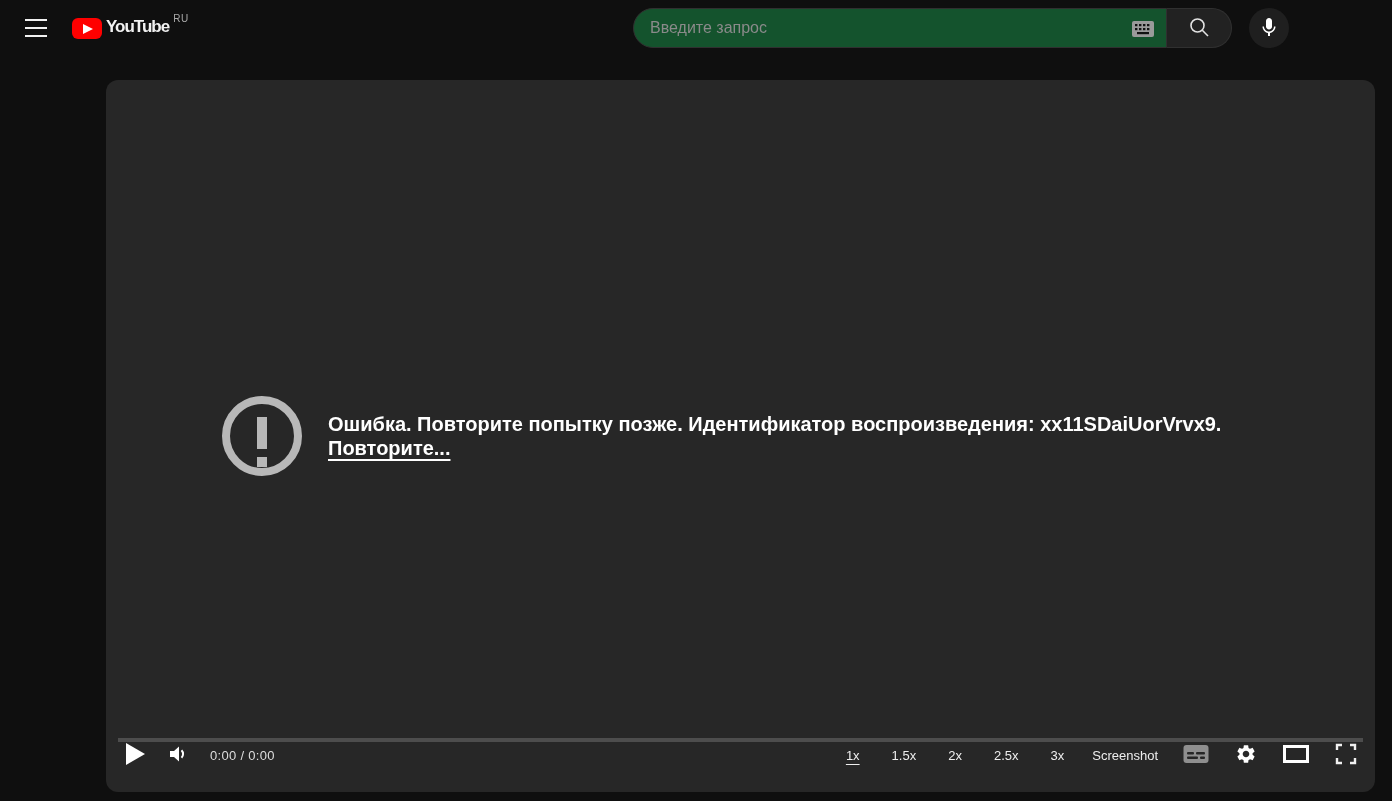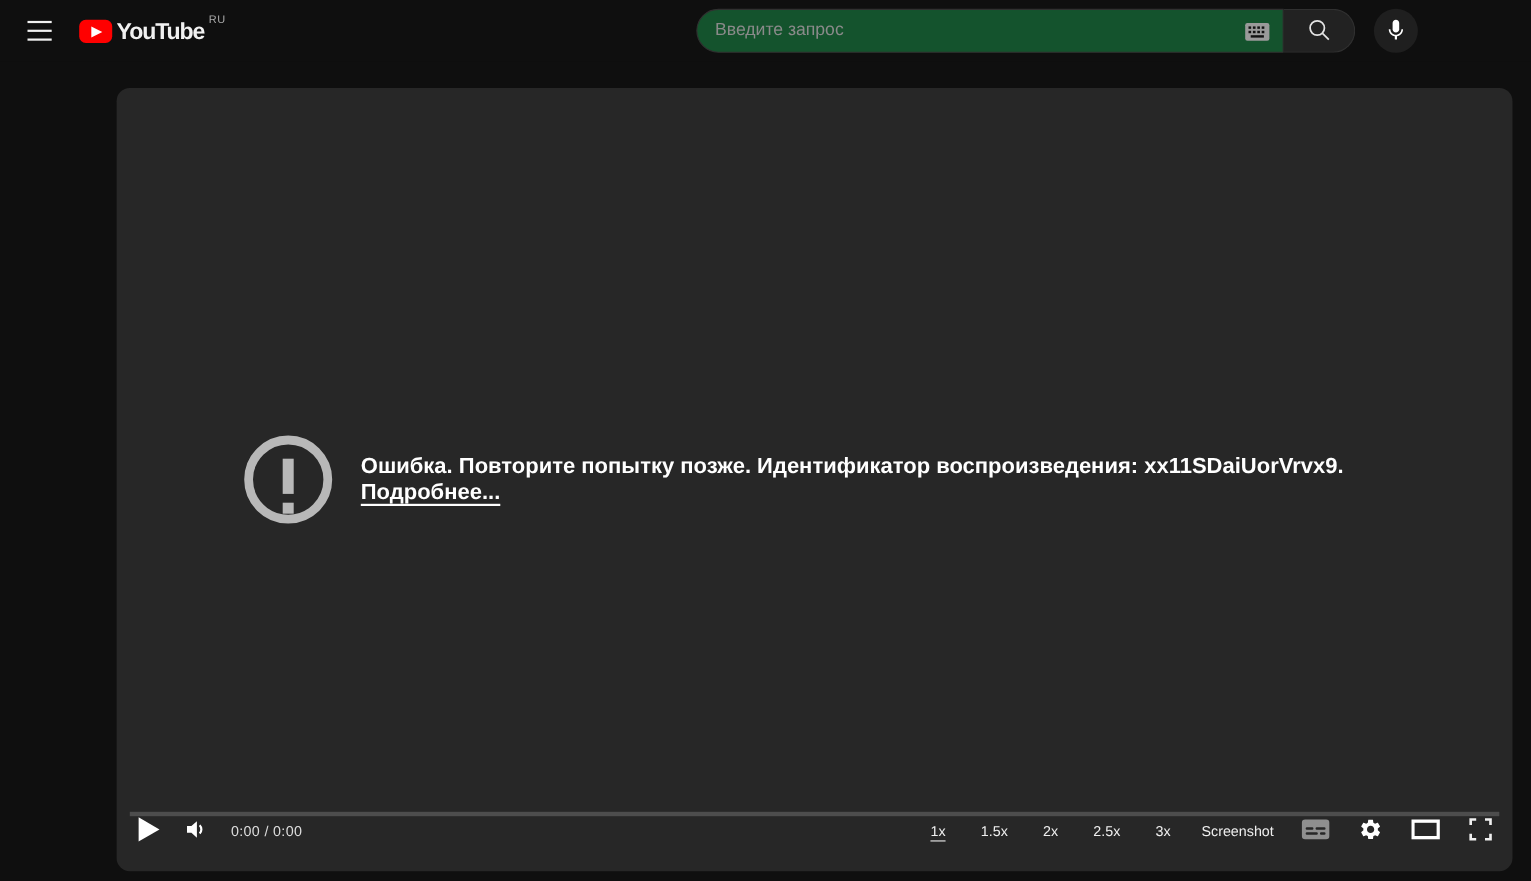--- a/index.html
+++ b/index.html
@@ -38,21 +38,21 @@
     position: relative; margin-top: 4px;
   }
   .logo-badge:after {
     content: ""; position: absolute;
     left: 11px; top: 5.5px;
     border-left: 10px solid #ffffff;
     border-top: 5px solid transparent;
     border-bottom: 5px solid transparent;
   }
   .logo-word {
-    color: #f1f1f1; font-size: 21px; font-weight: bold;
+    color: #f1f1f1; font-size: 17px; font-weight: bold;
     letter-spacing: -1px; margin-left: 4px; margin-top: 3px;
   }
   .logo-country {
     color: #aaaaaa; font-size: 10px; letter-spacing: 0.5px;
     margin-left: 4px; margin-top: -1px;
   }
 
   .search-area { position: absolute; left: 633px; top: 8px; height: 40px; display: flex; }
   .search-box {
     width: 534px; height: 40px;
@@ -209,21 +209,21 @@
 
 <div class="player">
 
   <div class="error-row">
     <div class="error-icon">
       <div class="bar"></div>
       <div class="dot"></div>
     </div>
     <div class="error-text">
       <div class="msg">Ошибка. Повторите попытку позже. Идентификатор воспроизведения: xx11SDaiUorVrvx9.</div>
-      <a class="more">Подробнее...</a>
+      <a class="more">Повторите...</a>
     </div>
   </div>
 
   <div class="progress-bar"></div>
 
   <div class="controls">
 
     <button class="ctrl-btn" style="padding-left:4px;">
       <span>
         <svg width="22" height="24" viewBox="0 0 22 24">

